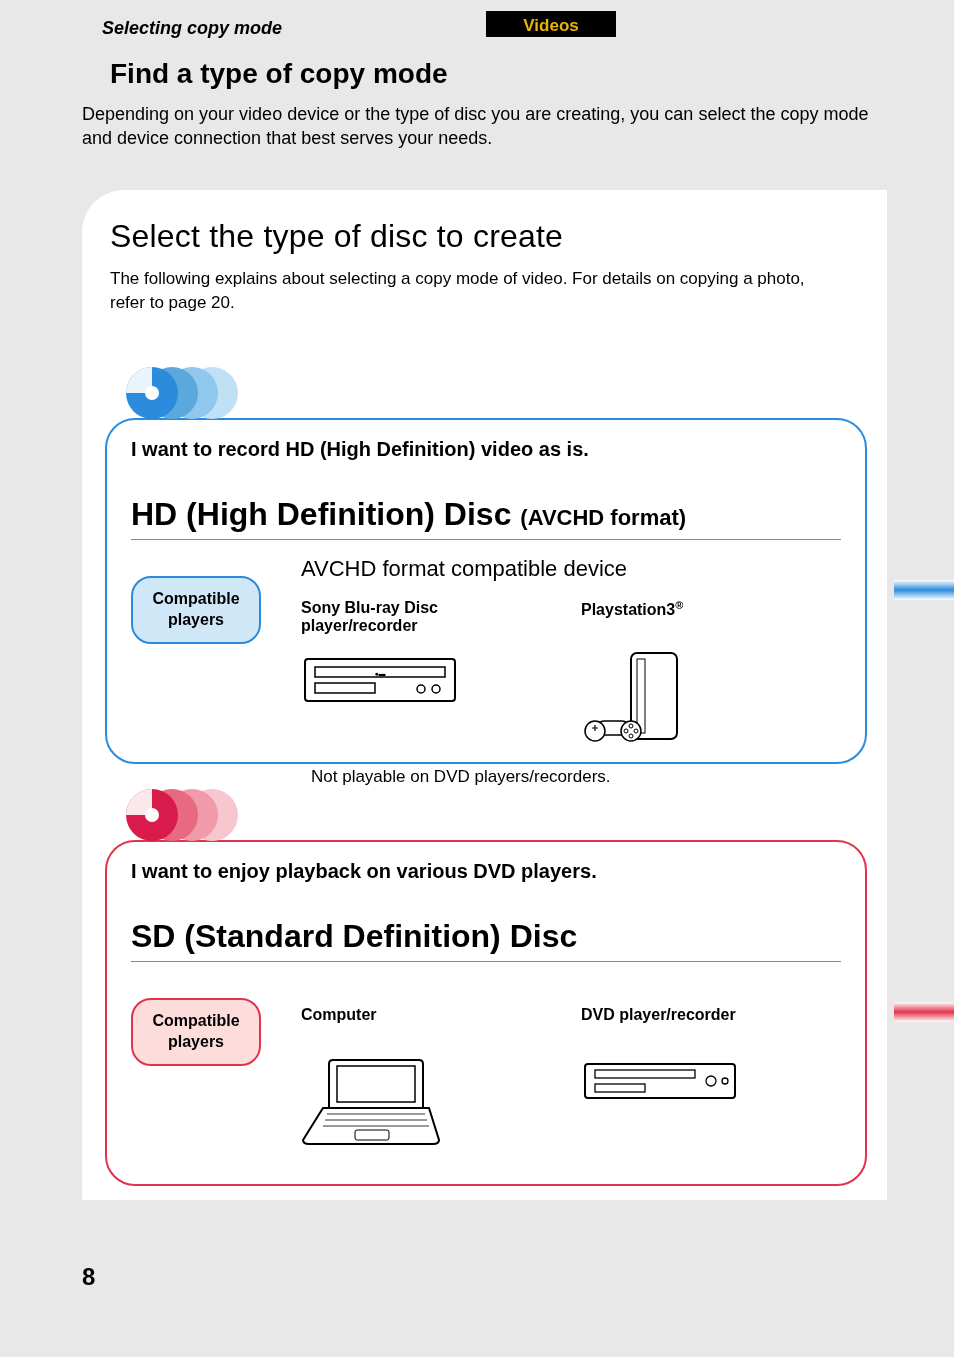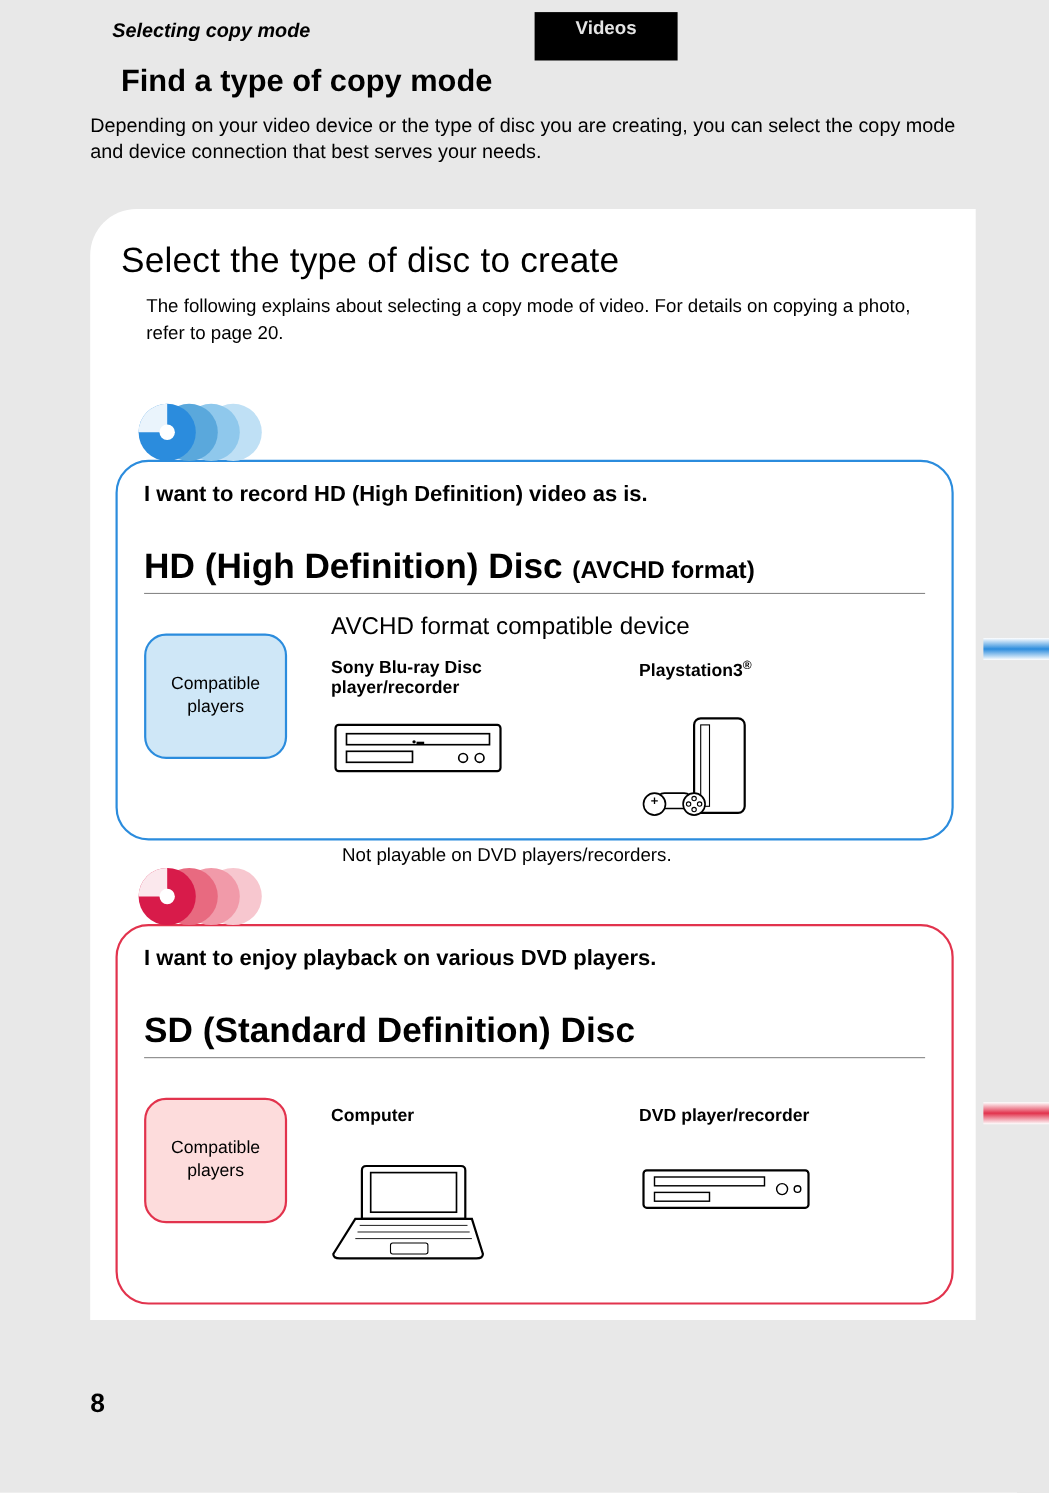--- a/index.html
+++ b/index.html
@@ -20,23 +20,23 @@
     position: absolute;
     left: 54px; top: 10px;
     font-style: italic;
     font-weight: bold;
     font-size: 18px;
     color: #000;
   }
   .tab-videos {
     position: absolute;
     left: 438px; top: 3px;
-    width: 130px; height: 44px;
+    width: 130px; height: 26px;
     background: #000;
-    color: #e5e5e5;
+    color: #eab308;
     text-align: center;
     font-weight: bold;
     font-size: 17px;
     line-height: 30px;
   }
   .intro {
     position: absolute;
     left: 82px; top: 58px; right: 60px;
   }
   .intro h1 {
@@ -62,21 +62,20 @@
     font-family: "Helvetica Neue", Arial, sans-serif;
     font-weight: 300;
     font-size: 32px;
     padding: 28px 28px 8px 28px;
     letter-spacing: 0.2px;
   }
   .panel-note {
     font-size: 17px;
     padding: 4px 50px 0 28px;
     line-height: 1.4;
-    margin-left: 23px;
   }
   .disc-card {
     position: absolute;
     left: 23px;
     width: 762px;
     border-radius: 30px;
     padding: 18px 24px 18px 24px;
     background: #fff;
   }
   .hd-card { top: 228px; height: 346px; border: 2px solid #2b8cdd; }
@@ -100,24 +99,24 @@
   .card-title .sub {
     font-size: 22px;
     font-weight: bold;
   }
   .compat-row {
     display: flex;
     margin-top: 16px;
   }
   .badge {
     width: 130px;
-    height: 114px;
+    height: 68px;
     border-radius: 20px;
     text-align: center;
-    font-weight: normal;
+    font-weight: bold;
     font-size: 16px;
     display: flex;
     align-items: center;
     justify-content: center;
     line-height: 1.3;
     margin-top: 20px;
     flex: 0 0 130px;
   }
   .badge-blue { background: #cfe7f7; border: 2px solid #2b8cdd; }
   .badge-red  { background: #fddcdc; border: 2px solid #e2334d; }

